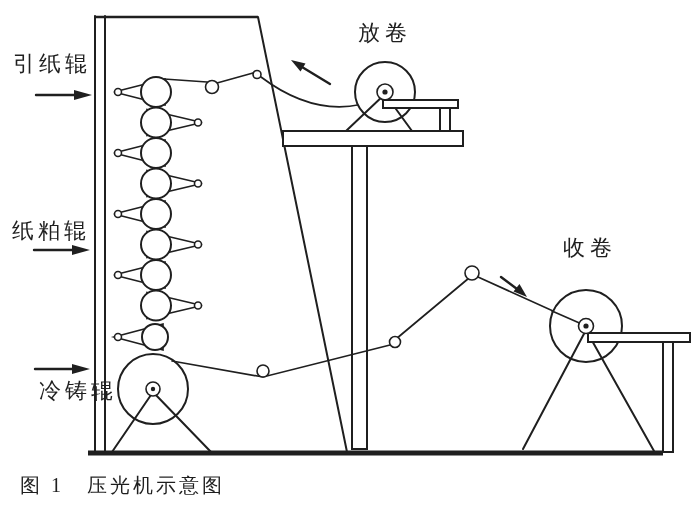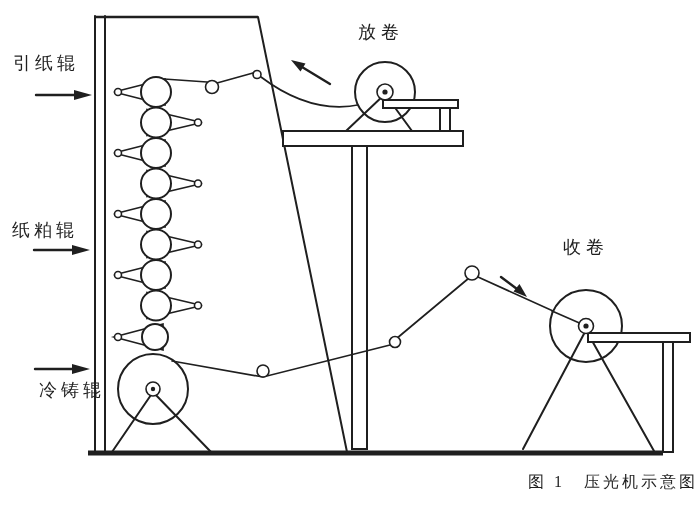--- a/index.html
+++ b/index.html
@@ -14,26 +14,26 @@
   .thk  { stroke:var(--line); stroke-width:2.6; fill:none; }
   .fw   { fill:#fff; stroke:var(--line); stroke-width:2; }
   .fw15 { fill:#fff; stroke:var(--line); stroke-width:1.6; }
   .web  { stroke:var(--line); stroke-width:1.7; fill:none; stroke-linecap:round; }
   .ground { stroke:var(--line); stroke-width:5; fill:none; }
   .hd   { fill:var(--line); stroke:none; }
   .dot  { fill:var(--line); stroke:none; }
   .shaft{ stroke:var(--line); stroke-width:2.4; fill:none; stroke-linecap:round; }
   .lbl {
     position:absolute; white-space:nowrap; color:var(--line);
-    font-size:18px; letter-spacing:4px; line-height:1.1;
+    font-size:22px; letter-spacing:4px; line-height:1.1;font-family:Liberation Mono, monospace;
   }
   .lbl.sm { letter-spacing:5px; }
   .caption {
-    position:absolute; left:0; right:0; top:472px; text-align:right;
-    font-size:16px; letter-spacing:3px; color:var(--line);
+    position:absolute; left:0; right:0; top:472px; text-align:left;
+    font-size:20px; letter-spacing:3px; color:var(--line);padding-left:20px;
   }
 </style>
 </head>
 <body>
 
 <div id="stage">
 
   <svg width="698" height="526" viewBox="0 0 698 526">
 
     <line class="ground" x1="88" y1="453" x2="663" y2="453"></line>

